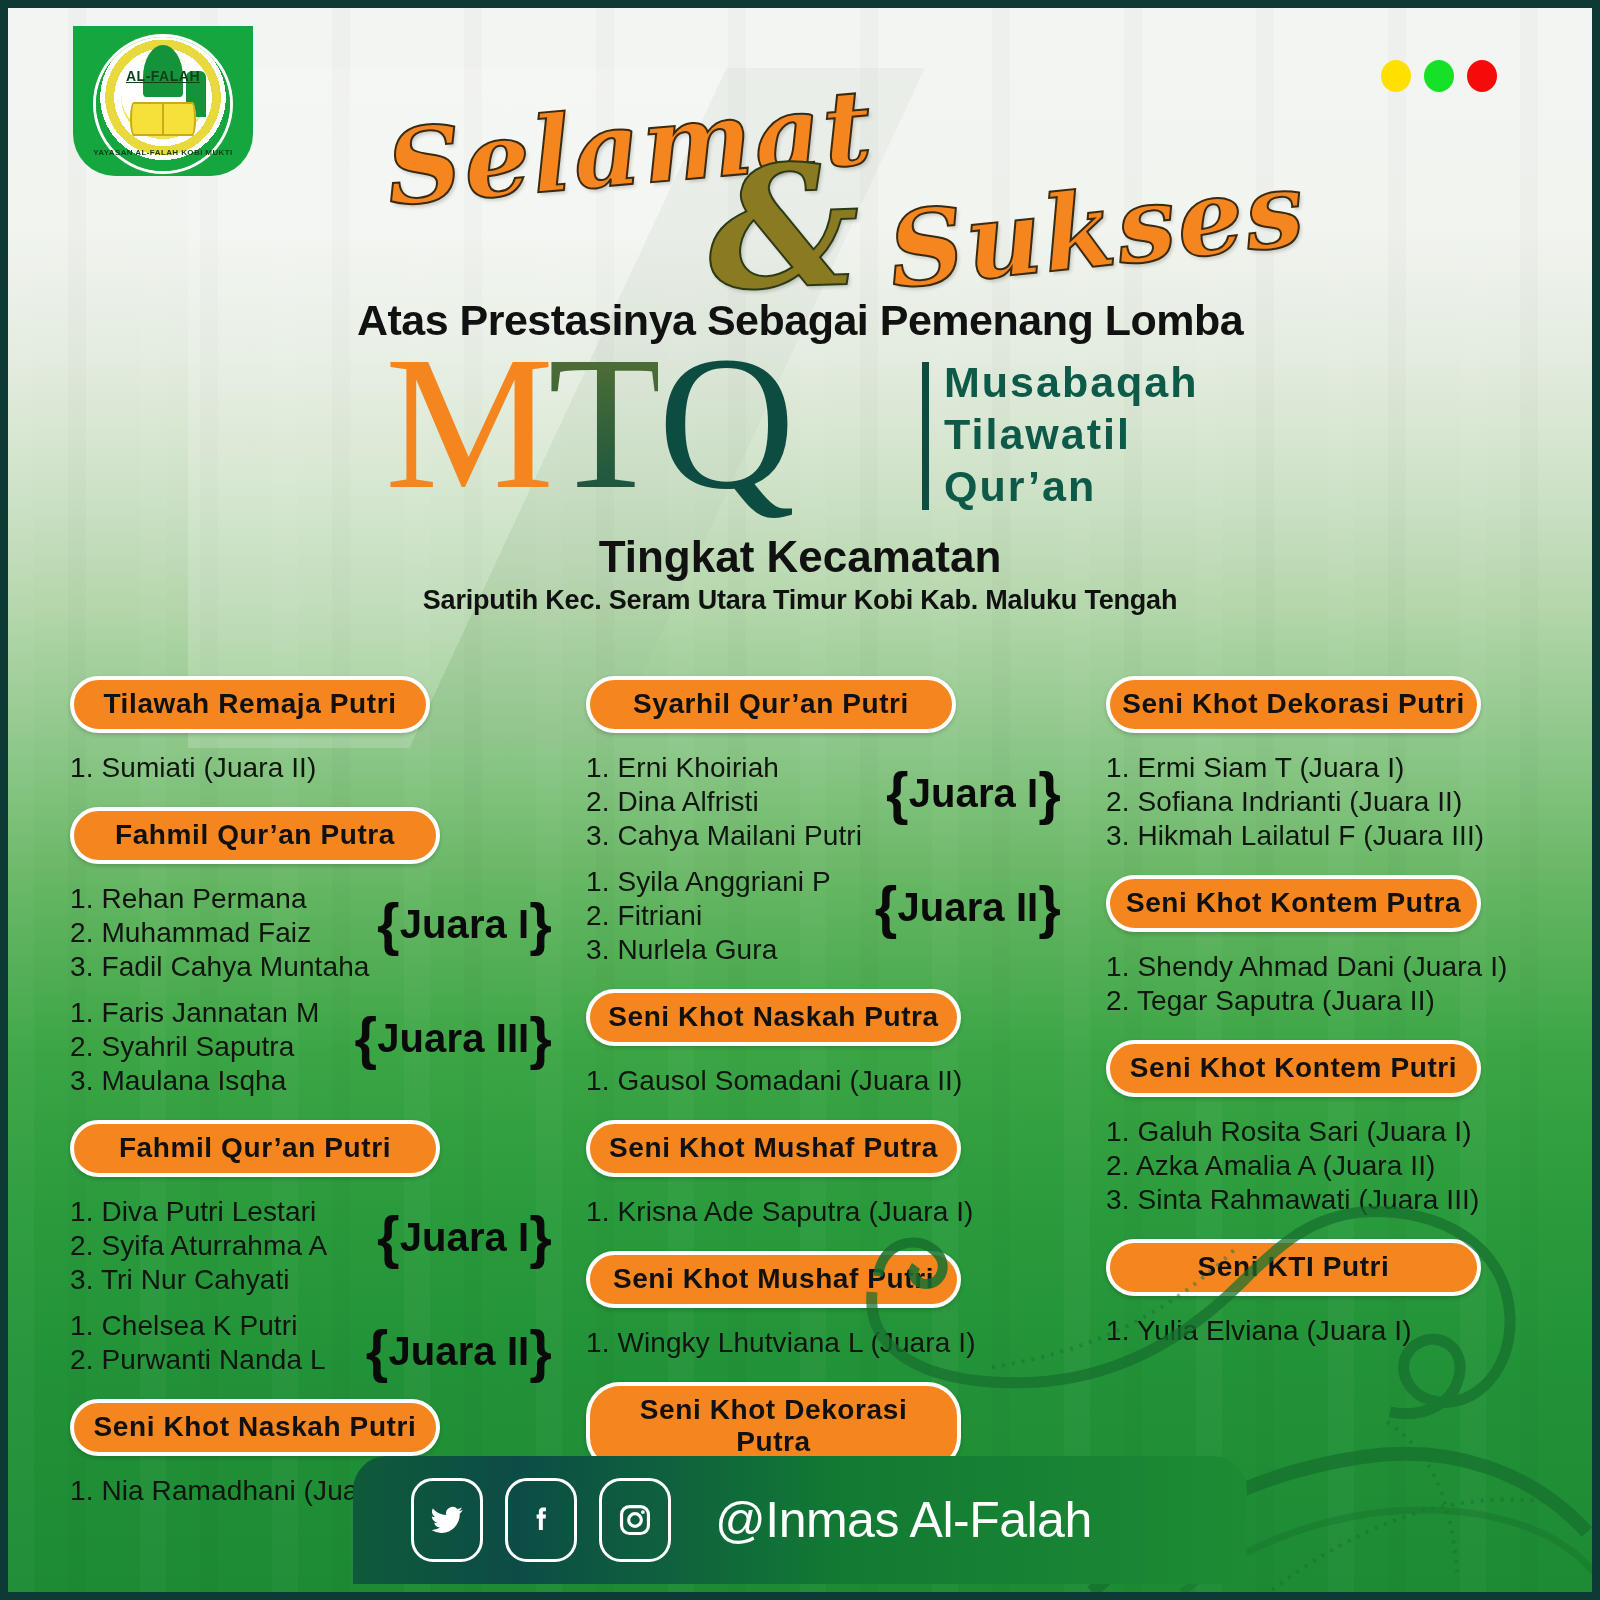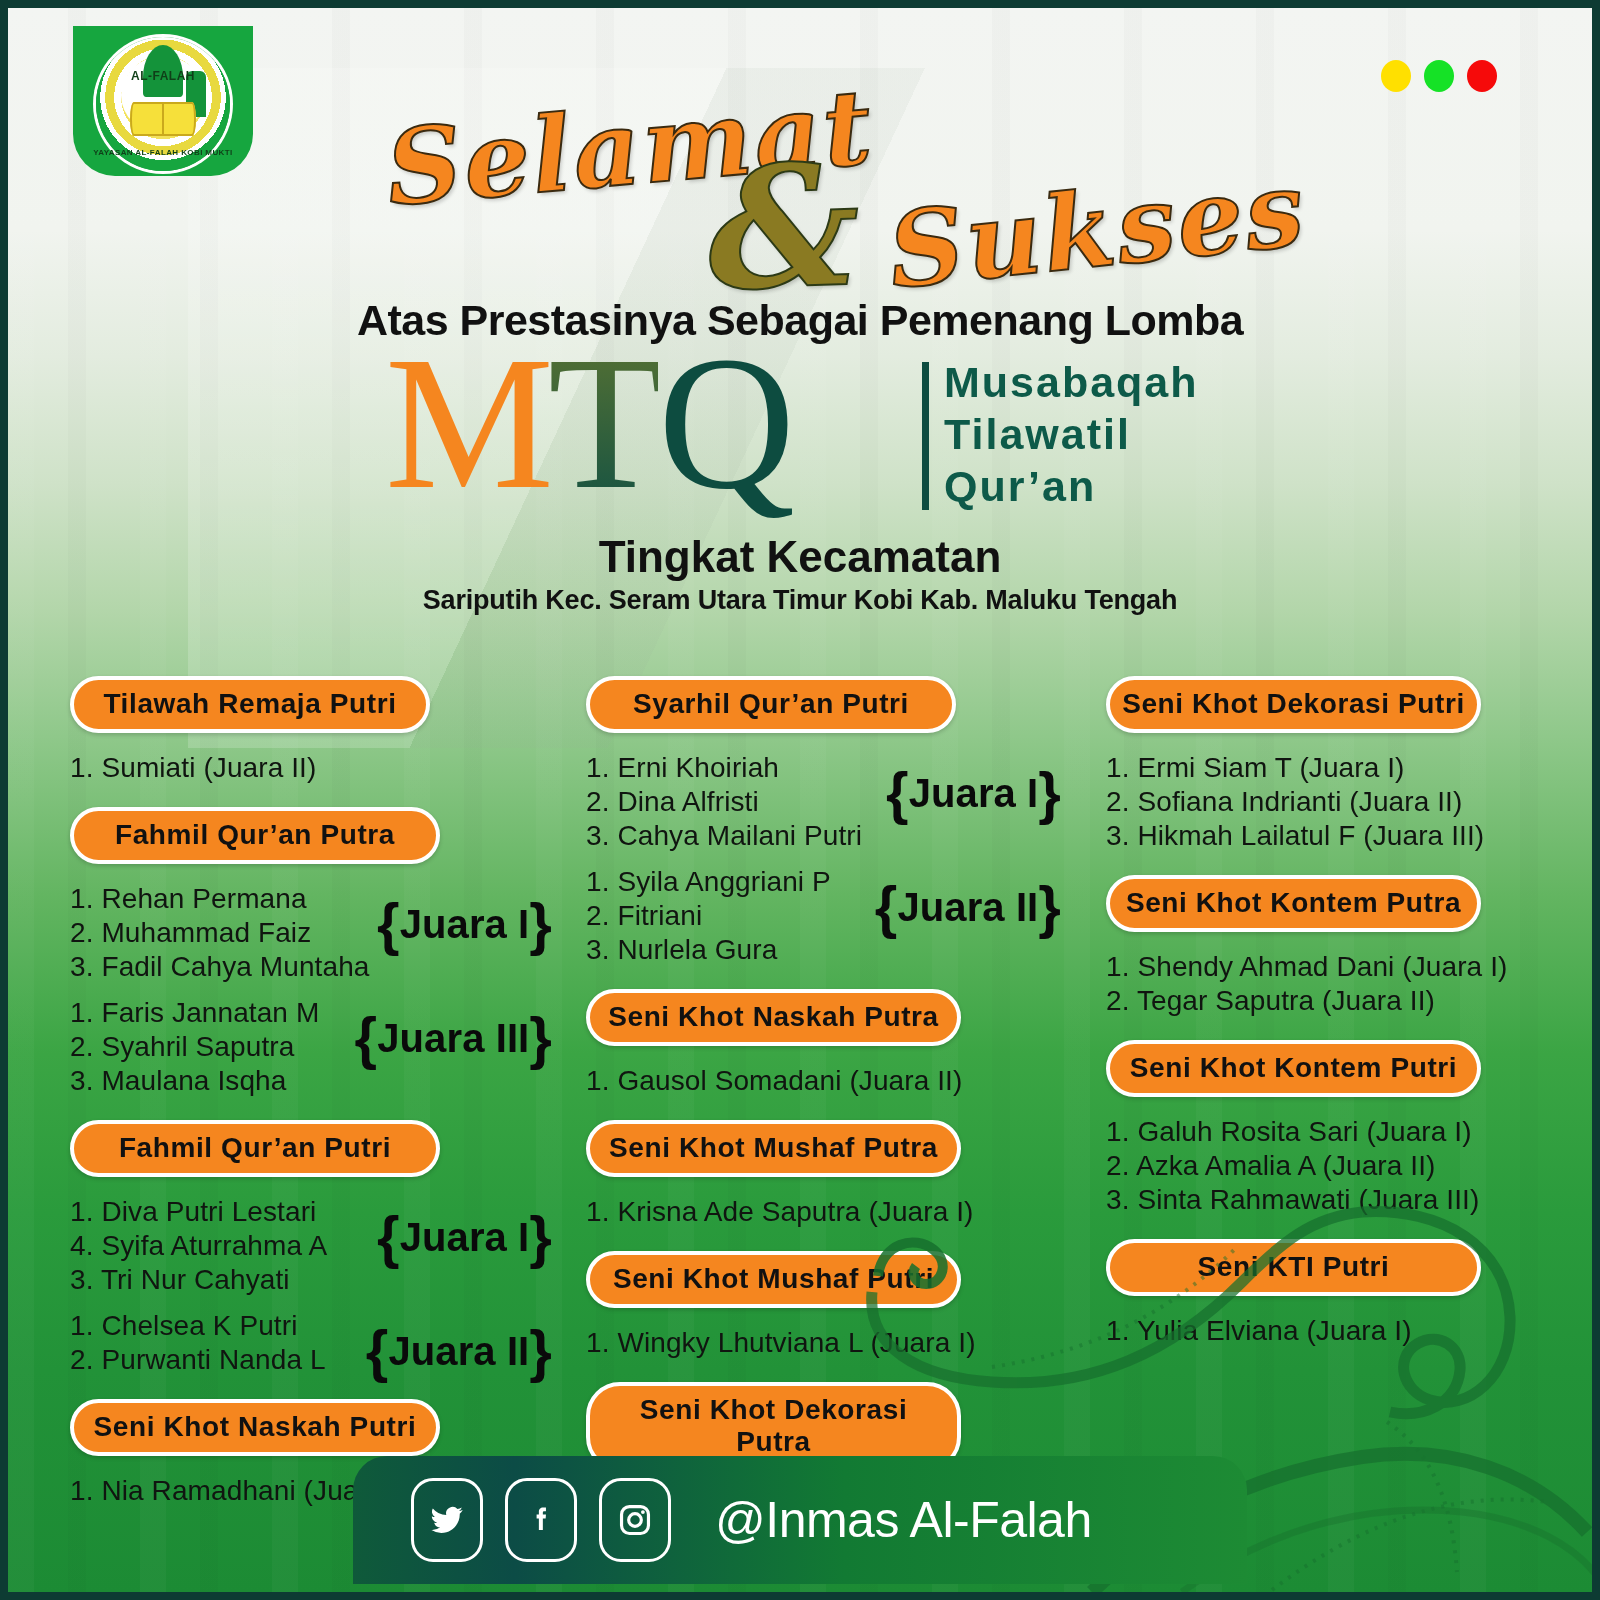--- a/index.html
+++ b/index.html
@@ -73,21 +73,21 @@
     width:66px;height:34px;background:#f6e03a;
     border-radius:4px/50%;
     box-shadow:inset 0 0 0 2px #caa91d;
   }
   #logo .bookfold{
     position:absolute;left:50%;top:62%;transform:translate(-50%,-50%);
     width:2px;height:32px;background:#caa91d;
   }
   #logo .alfalah{
     position:absolute;left:50%;top:33%;transform:translate(-50%,-50%);
-    font-size:12px;font-weight:bold;color:#0f3f18;letter-spacing:.5px;white-space:nowrap;
+    font-size:14px;font-weight:bold;color:#0f3f18;letter-spacing:.5px;white-space:nowrap;text-decoration:underline;
   }
   #logo .ring-text{
     position:absolute;left:50%;top:84%;transform:translate(-50%,-50%);
     font-size:8px;font-weight:bold;color:#0f3f18;letter-spacing:.4px;white-space:nowrap;text-align:center;
   }
 
   
   #dots{position:absolute;right:95px;top:52px;display:flex;gap:13px;}
   #dots i{display:block;width:30px;height:32px;border-radius:50%;}
 
@@ -255,21 +255,21 @@
         <div>1. Faris Jannatan M</div>
         <div>2. Syahril Saputra</div>
         <div>3. Maulana Isqha</div>
         <div class="brace" style="right: -12px; top: 25px;"><b>{</b>Juara III<b>}</b></div>
       </div>
       <div class="sp22"></div>
       <div class="pill w370">Fahmil Qur’an Putri</div>
       <div class="sp18"></div>
       <div class="grp names">
         <div>1. Diva Putri Lestari</div>
-        <div>4. Syifa Aturrahma A</div>
+        <div>2. Syifa Aturrahma A</div>
         <div>3. Tri Nur Cahyati</div>
         <div class="brace" style="right: -12px; top: 25px;"><b>{</b>Juara I<b>}</b></div>
       </div>
       <div class="sp12"></div>
       <div class="grp names">
         <div>1.  Chelsea K  Putri</div>
         <div>2. Purwanti Nanda L</div>
         <div class="brace" style="right: -12px; top: 25px;"><b>{</b>Juara II<b>}</b></div>
       </div>
       <div class="sp22"></div>

